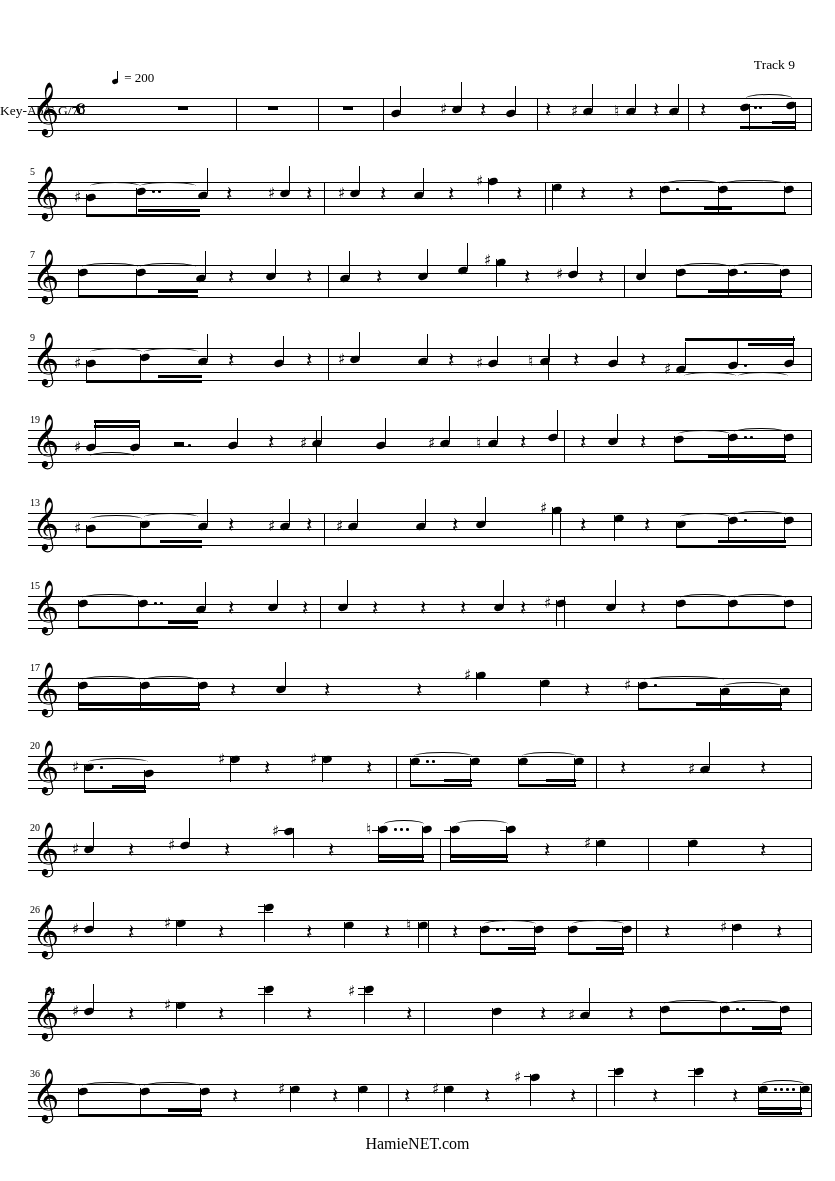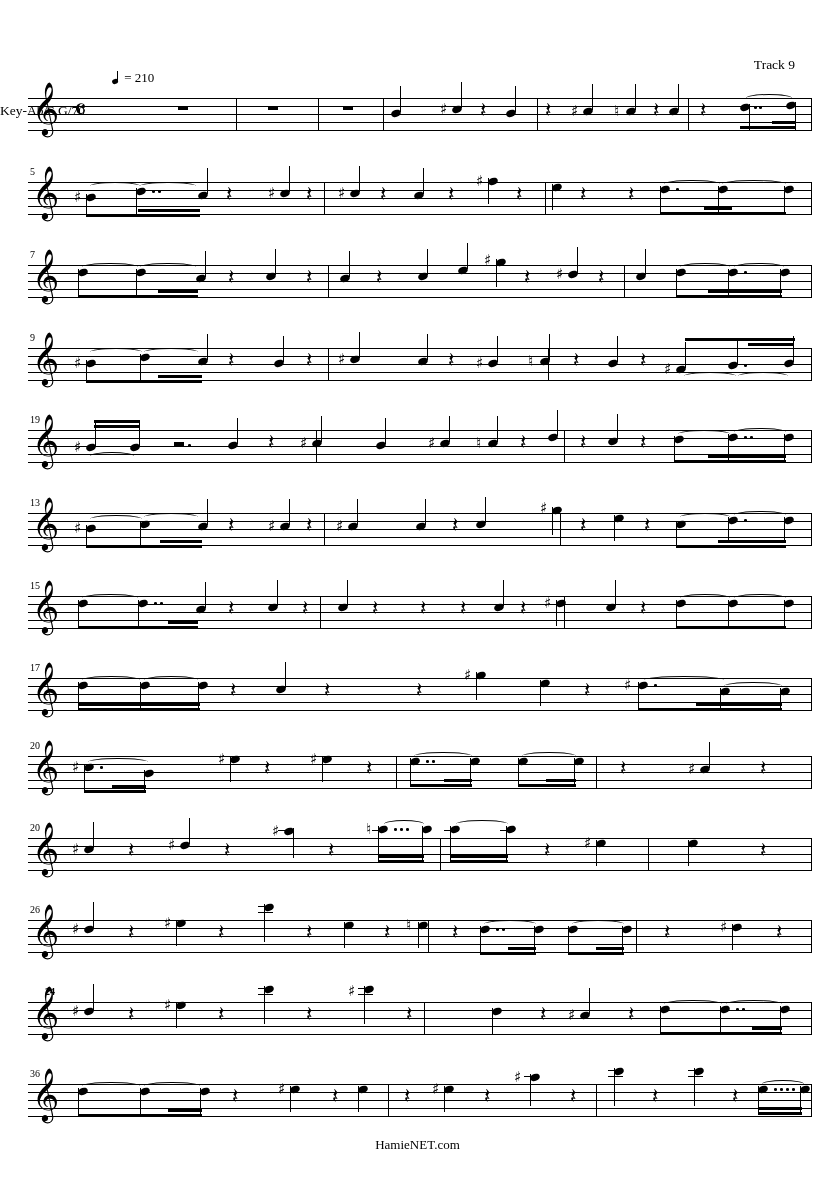--- a/index.html
+++ b/index.html
@@ -77,21 +77,21 @@
     font-size: 13.5px;
     font-family: "Liberation Serif", serif;
     white-space: nowrap;
   }
   .footer {
     position: absolute;
     bottom: 28px;
     left: 0;
     width: 835px;
     text-align: center;
-    font-size: 13px;
+    font-size: 16px;
     font-family: "Liberation Serif", serif;
   }
   
   .system {
     position: absolute;
     left: 28px;
     width: 784px;
   }
   .staff {
     position: absolute;
@@ -207,21 +207,21 @@
 </style>
 </head>
 <body>
 
 <div class="sheet">
 
   <div class="track-label">Track 9</div>
 
   <div class="tempo">
     <span class="notehead"></span>
-    <span>= 210</span>
+    <span>= 200</span>
   </div>
 
   <div class="key-label">Key-Ab/S.G/70</div>
 
   <div class="system" style="top:98px;">
     <div class="staff">
       <div class="line l0"></div>
         <div class="line l1"></div>
         <div class="line l2"></div>
         <div class="line l3"></div>

